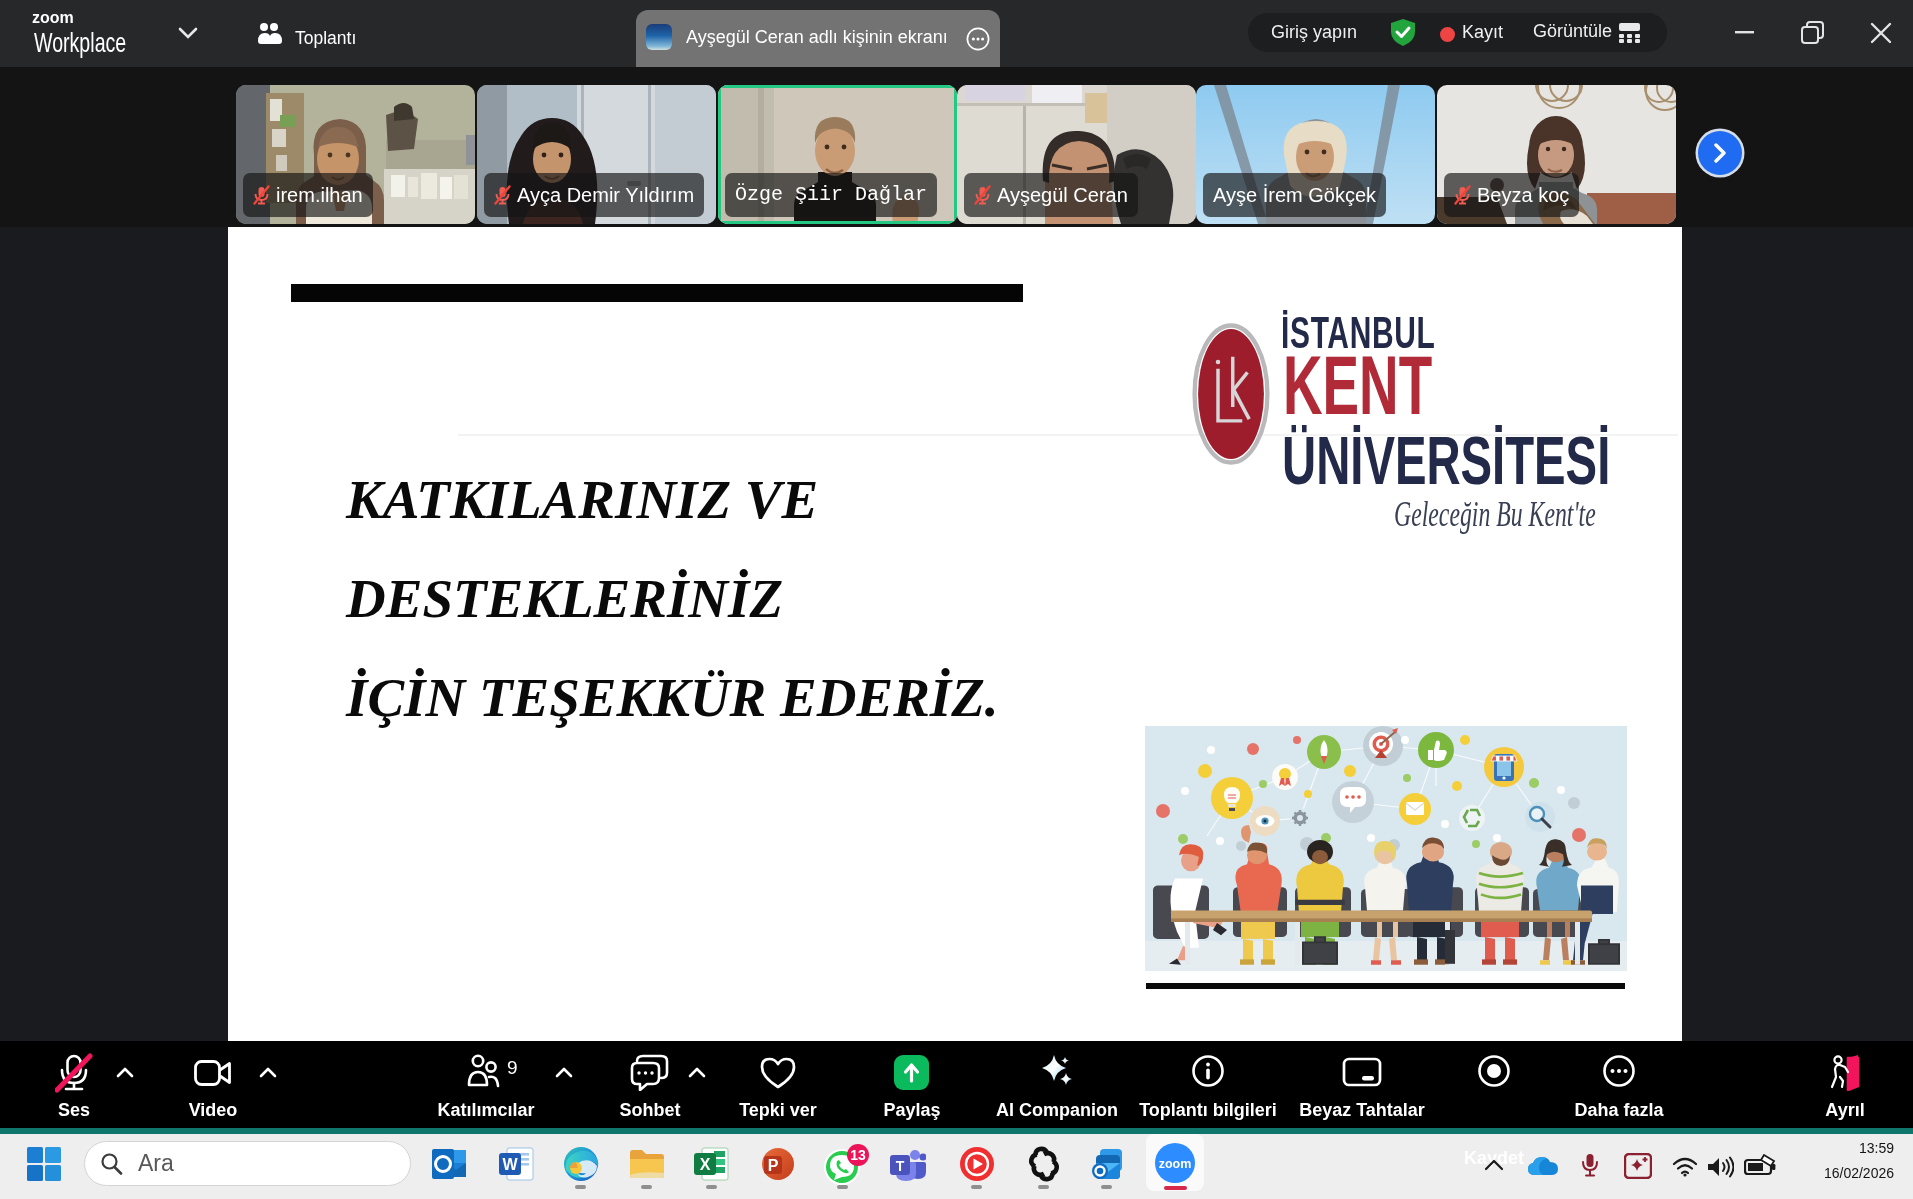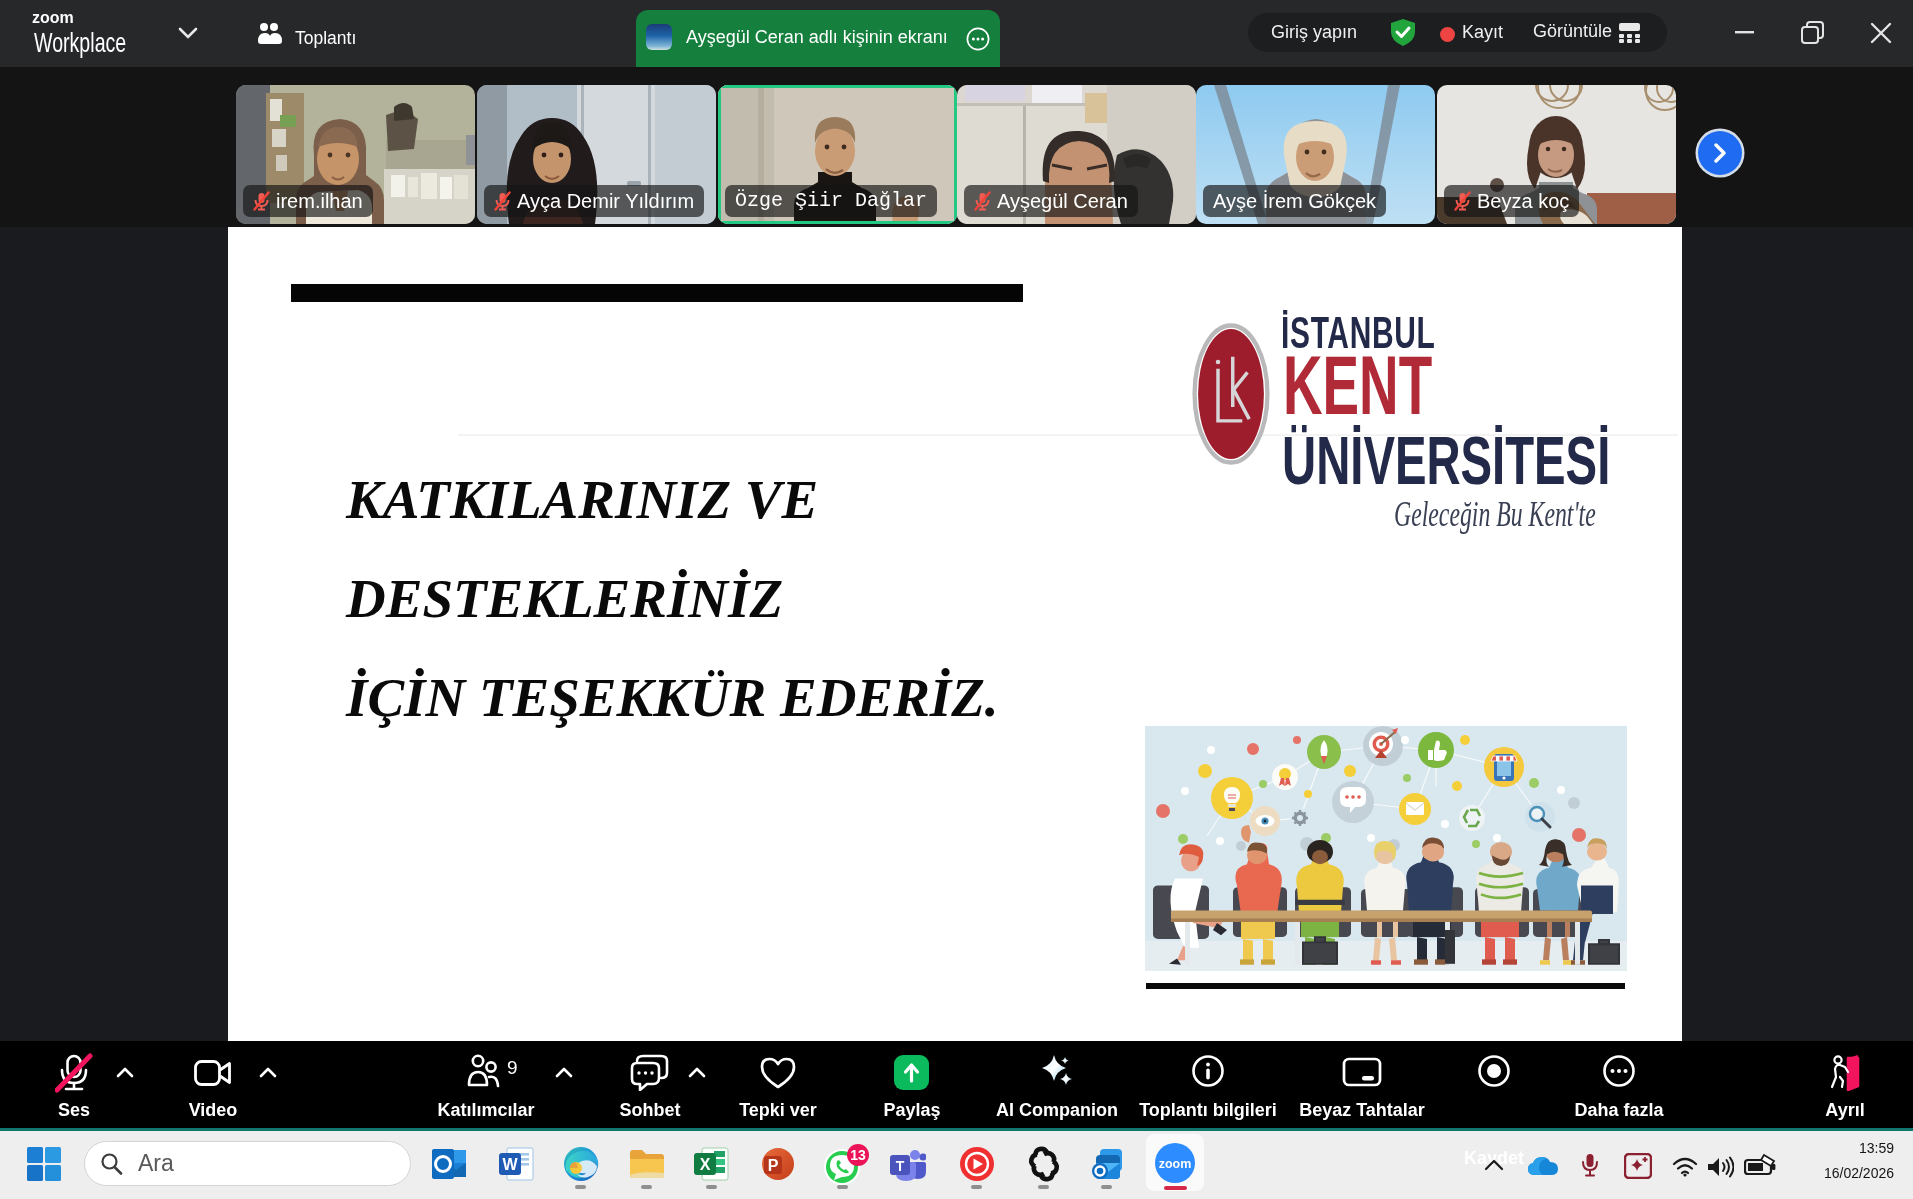--- a/index.html
+++ b/index.html
@@ -1,25 +1,25 @@
 <!DOCTYPE html>
 <html><head><meta charset="utf-8"><style>
 html,body{margin:0;padding:0;width:1913px;height:1199px;overflow:hidden;background:#000;font-family:"Liberation Sans",sans-serif;}
 .abs{position:absolute;}
 #topbar{position:relative;width:1913px;height:67px;background:#27282a;}
-#tab{position:absolute;left:636px;top:10px;width:364px;height:57px;background:#15803d;border-radius:12px 12px 0 0;}
+#tab{position:absolute;left:636px;top:10px;width:364px;height:57px;background:#737373;border-radius:12px 12px 0 0;}
 #rpill{position:absolute;left:1248px;top:13px;width:419px;height:39px;background:#1d1e20;border-radius:20px;}
 #strip{width:1913px;height:160px;background:#141414;}
 .tile{position:absolute;top:85px;height:139px;width:239px;border-radius:10px;overflow:hidden;}
-.nlabel{position:absolute;left:7px;bottom:7px;height:32px;background:rgba(20,20,20,0.66);border-radius:7px;color:#fff;font-size:20px;line-height:28px;padding:0 10px;white-space:nowrap;display:flex;align-items:center;gap:6px;}
+.nlabel{position:absolute;left:7px;bottom:7px;height:44px;background:rgba(20,20,20,0.66);border-radius:7px;color:#fff;font-size:20px;line-height:28px;padding:0 10px;white-space:nowrap;display:flex;align-items:center;gap:6px;}
 #main{width:1913px;height:814px;background:#191b1e;}
 #slide{position:absolute;left:228px;top:227px;width:1454px;height:814px;background:#ffffff;}
 #toolbar{width:1913px;height:87px;background:#000;}
 .tlabel{position:absolute;top:1100px;color:#fff;font-size:18px;font-weight:600;text-align:center;transform:translateX(-50%);white-space:nowrap;}
-#taskbar{width:1913px;height:72px;background:#eeeeef;border-top:3px solid #0f766e;box-sizing:border-box;}
+#taskbar{width:1913px;height:72px;background:#eeeeef;border-top:6px solid #0f766e;box-sizing:border-box;}
 .serif{font-family:"Liberation Serif",serif;font-style:italic;}
 </style></head>
 <body>
 
 <div id="topbar">
   <div class="abs" style="left:32px;top:9px;color:#fff;font-weight:700;font-size:16px;">zoom</div>
   <div class="abs" style="left:34px;top:27px;color:#fff;font-weight:500;font-size:28px;transform:scaleX(0.70);transform-origin:0 0;">Workplace</div>
   <svg class="abs" style="left:178px;top:26px" width="20" height="14" viewBox="0 0 20 14">
       <path d="M2 3 L10 11 L18 3" stroke="#e8e8e8" stroke-width="2.6" fill="none" stroke-linecap="round"></path>
     </svg>

